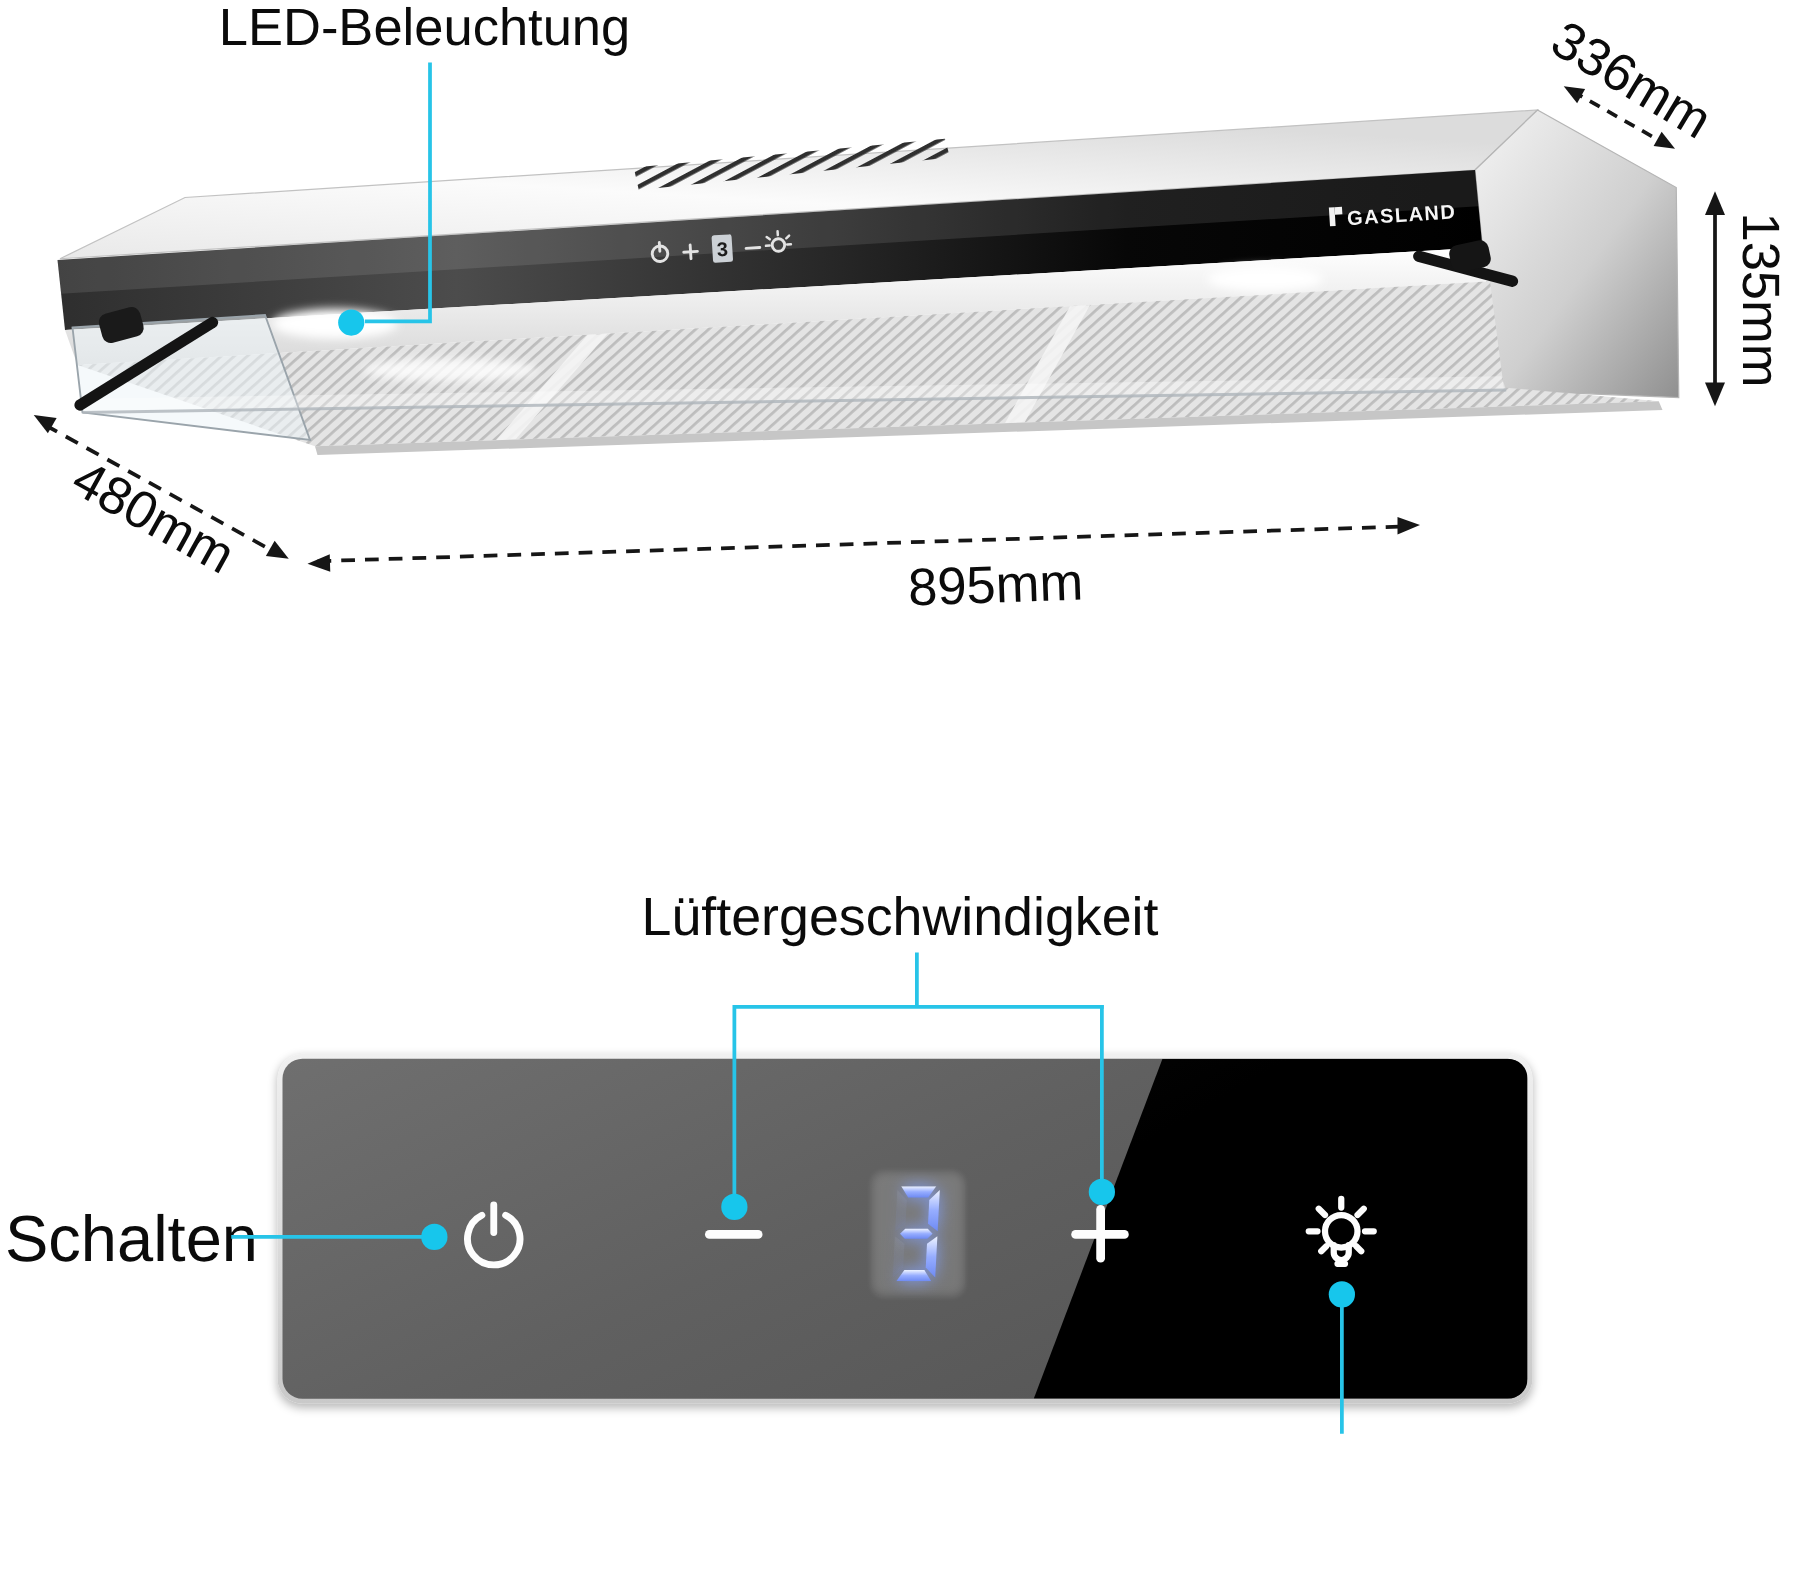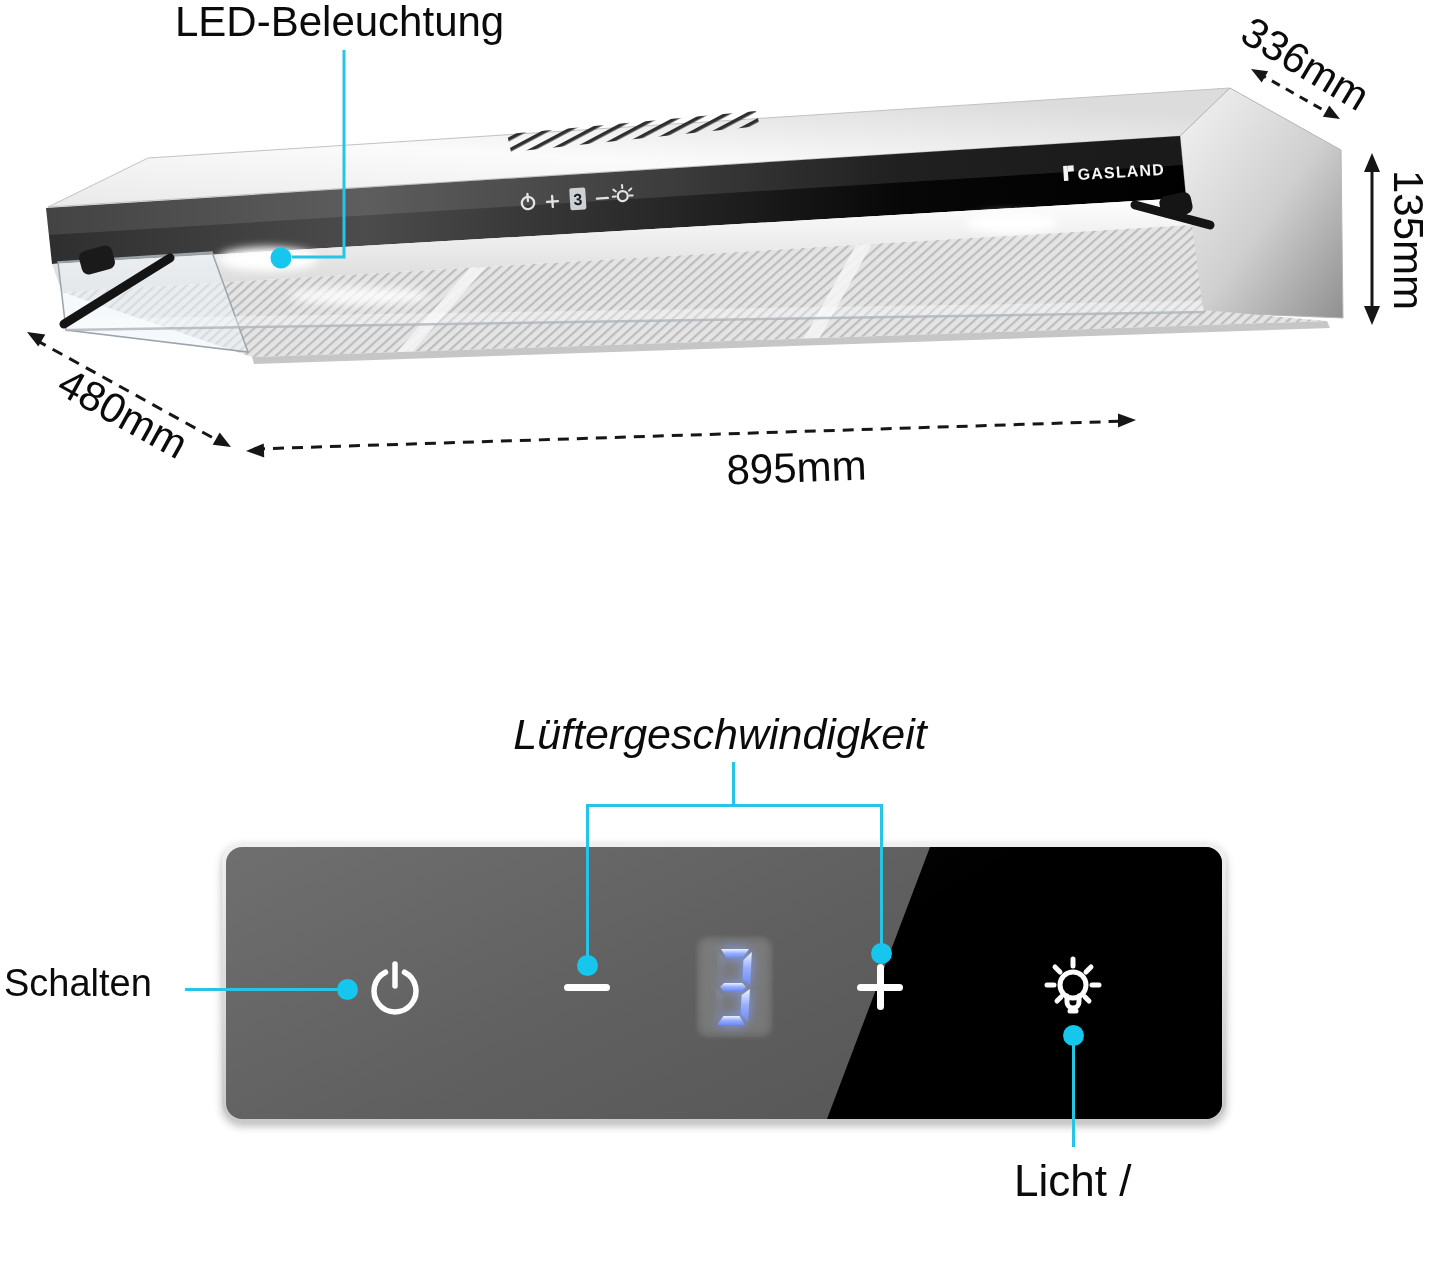--- a/index.html
+++ b/index.html
@@ -1,21 +1,21 @@
 <!DOCTYPE html>
 <html><head>
 <meta charset="utf-8">
 <style>
   html,body{margin:0;padding:0;background:#ffffff;}
   .stage{position:relative;width:1443px;height:1261px;background:#fff;overflow:hidden;
          font-family:"Liberation Sans", sans-serif;color:#0d0d0d;}
   .abs{position:absolute;}
   
-  .callout-label{position:absolute;font-size:38px;font-weight:400;color:#0b0b0b;white-space:nowrap;}
-  .fan-label{left:720px;top:710px;transform:translateX(-50%);font-size:43px;font-style:italic;}
+  .callout-label{position:absolute;font-size:52px;font-weight:400;color:#0b0b0b;white-space:nowrap;}
+  .fan-label{left:720px;top:710px;transform:translateX(-50%);font-size:43px;}
   .schalten-label{left:4px;top:962px;}
   .licht-label{left:1014px;top:1154px;font-size:44px;line-height:53px;}
   
   .cy-line{position:absolute;background:#27c4e8;z-index:6;}
   .cy-dot{position:absolute;width:21px;height:21px;border-radius:50%;background:#17c6ec;z-index:7;}
   
   .panel{position:absolute;left:222px;top:843px;width:1004px;height:280px;border-radius:20px;
          background:linear-gradient(180deg,#f0f0f0,#c9c9c9);
          box-shadow:0 3px 8px rgba(0,0,0,0.28);z-index:2;}
   .panel-inner{position:absolute;left:4px;top:4px;right:4px;bottom:4px;border-radius:16px;overflow:hidden;
@@ -223,16 +223,15 @@
   <div class="cy-dot" style="left:577px;top:955px;"></div>
   <div class="cy-dot" style="left:871px;top:943px;"></div>
 
   <div class="callout-label schalten-label">Schalten</div>
   <div class="cy-line" style="left:185px;top:988px;width:163px;height:3px;"></div>
   <div class="cy-dot" style="left:337px;top:979px;"></div>
 
   <div class="cy-line" style="left:1072px;top:1045px;width:3px;height:102px;"></div>
   <div class="cy-dot" style="left:1063px;top:1025px;"></div>
   <div class="callout-label licht-label">
-    <div>Licht /</div>
   </div>
 
 </div>
 
 </body></html>

